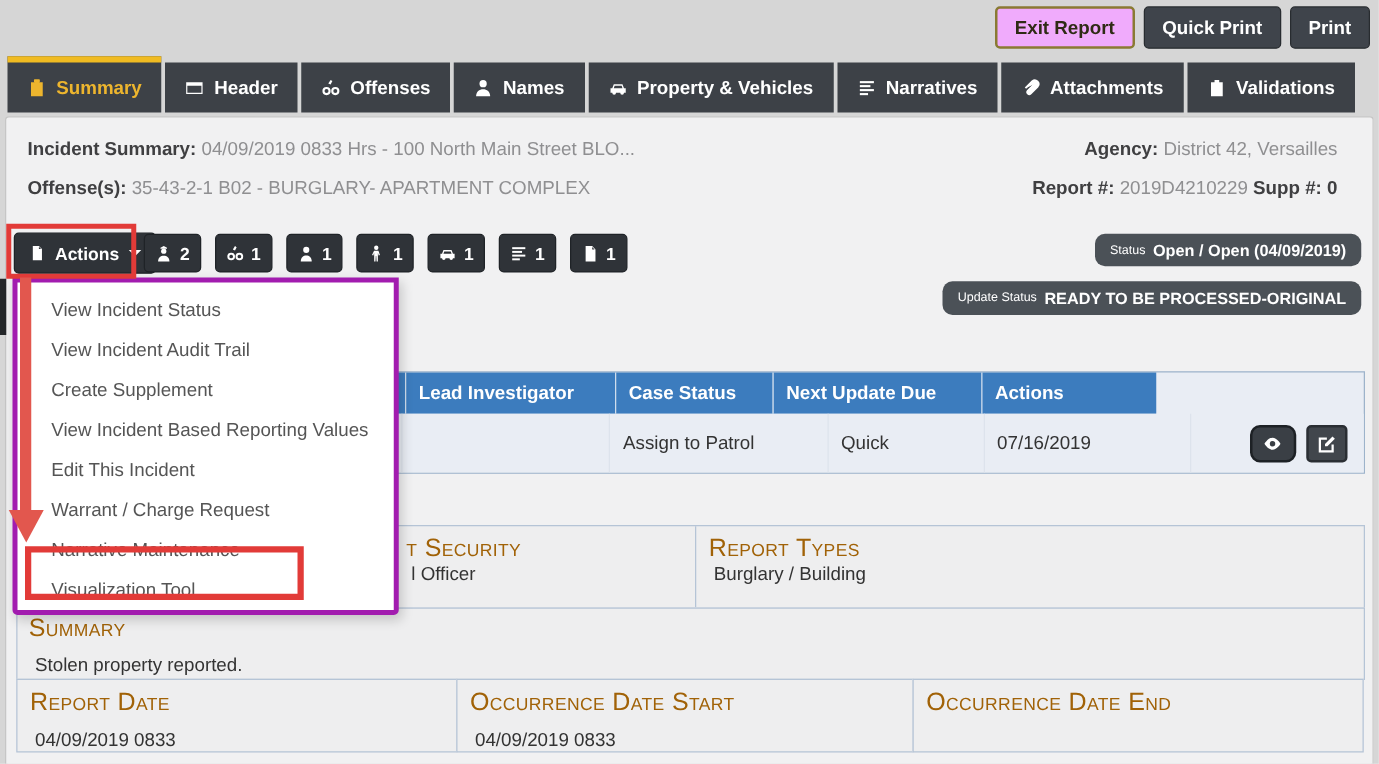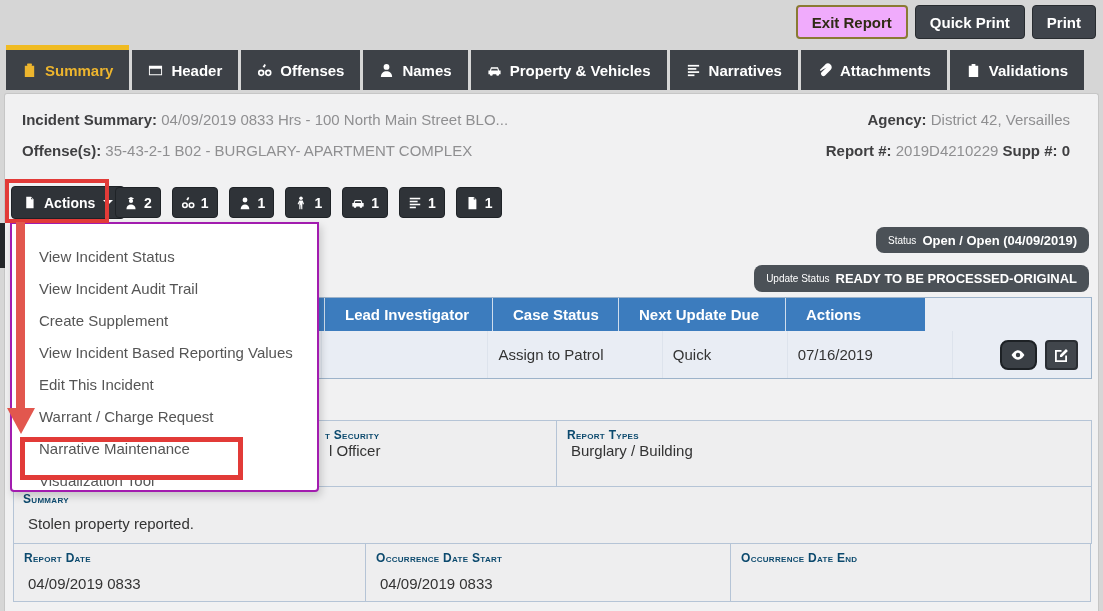--- a/index.html
+++ b/index.html
@@ -46,67 +46,67 @@
   .caret { width:0; height:0; border-left:5px solid transparent; border-right:5px solid transparent;
     border-top:5px solid #fff; }
   .count-row { position:absolute; left:110px; top:93px; display:flex; gap:11px; }
   .count-btn { min-width:38px; height:31px; background:#2f3338; border:1px solid #1f2327;
     border-radius:4px; color:#fff; font-weight:bold; font-size:14px;
     display:inline-flex; align-items:center; justify-content:center; gap:6px; padding:0 8px; cursor:pointer; }
   .count-btn svg { width:14px; height:14px; fill:#fff; }
 
   
   .badge { position:absolute; right:9px; background:#4b5157; border-radius:8px; color:#fff;
-    display:flex; align-items:center; gap:6px; padding:0 12px; white-space:nowrap;margin-top:40px; }
+    display:flex; align-items:center; gap:6px; padding:0 12px; white-space:nowrap; }
   .badge .lbl { font-size:10px; }
   .badge .val { font-size:13px; font-weight:bold; }
   .badge-status { top:93px; height:26px; }
   .badge-state  { top:131px; height:27px; }
 
   
   .case-table { position:absolute; left:8px; top:203px; width:1079px; border:1px solid #9db3ca; background:#e9edf4; }
   .trow { display:flex; }
   .th { background:#3c7cbe; color:#fff; font-weight:bold; font-size:15px; height:33px;
-    display:flex; align-items:center; padding-left:20px; border-left:1px solid #cfdded; }
+    display:flex; align-items:center; padding-left:10px; border-left:1px solid #cfdded; }
   .td { background:#e9edf4; color:#333; font-size:15px; height:47px;
     display:flex; align-items:center; padding-left:10px; border-left:1px solid #dde3ec; }
   .c0 { width:310px; border-left:none !important; }
   .c1 { width:168px; }
   .c2 { width:176px; }
   .c3 { width:126px; }
   .c4 { width:167px; }
   .c5 { width:140px; }
   .td.c5 { justify-content:flex-end; padding-right:13px; gap:8px; }
   .icon-btn { height:30px; display:inline-flex; align-items:center; justify-content:center; cursor:pointer; }
   .eye-btn  { width:37px; background:#3a3f45; border:2px solid #1d2125; border-radius:8px; }
   .edit-btn { width:33px; background:#41464c; border:2px solid #2a2e33; border-radius:4px; }
   .icon-btn svg { width:16px; height:16px; fill:#fff; }
 
   
-  .sec-label { font-variant:small-caps; font-weight:bold; font-size:12px; color:#0c4a6e; letter-spacing:.3px; }
+  .sec-label { font-variant:small-caps; font-weight:normal; font-size:20px; color:#a16207; letter-spacing:.3px; }
   .sec-value { font-size:15px; color:#333; }
   .sec-split { position:absolute; left:8px; top:326px; width:1079px; height:67px;
     background:#eeeeef; border:1px solid #b5c4d6; display:flex; }
   .sec-left  { width:543px; border-right:1px solid #b5c4d6; padding:7px 0 0 311px; }
   .sec-right { flex:1; padding:7px 0 0 10px; }
   .sec-left .sec-value, .sec-right .sec-value { padding-left:4px; }
   .sec-summary { position:absolute; left:8px; top:392px; width:1079px; height:58px;
     background:#eeeeef; border:1px solid #b5c4d6; padding:5px 0 0 9px; }
   .sec-summary .sec-value { margin-top:9px; padding-left:5px; }
   .date-row { position:absolute; left:8px; top:449px; display:flex; }
   .date-box { height:59px; background:#eeeeef; border:1px solid #b5c4d6; padding:7px 0 0 10px; }
   .db0 { width:353px; }
   .db1 { width:366px; margin-left:-1px; }
   .db2 { width:361px; margin-left:-1px; }
   .date-box .sec-value { margin-top:10px; padding-left:4px; }
 
   
   .dropdown { position:absolute; left:5px; top:128px; width:309px; height:270px;
-    background:#ffffff; border:2px solid #a21caf; border-radius:0 0 4px 4px;
-    box-shadow:2px 4px 9px rgba(0,0,0,.18); z-index:20; padding-top:17px; }
+    background:#ffffff; border:4px solid #a21caf; border-radius:0 0 4px 4px;
+    box-shadow:2px 4px 9px rgba(0,0,0,.18); z-index:20; padding-top:7px; }
   .menu-item { height:32px; line-height:32px; padding-left:27px; font-size:15px; color:#555; cursor:pointer; white-space:nowrap; }
 
   
   .hidden-sliver { position:absolute; left:0; top:223px; width:5px; height:45px; background:#24272a; z-index:19; }
   .anno { position:absolute; z-index:40; pointer-events:none; }
   .actions-box { left:5px; top:179px; width:104px; height:44px; border:4px solid #e23b38; }
   .arrow-shaft { left:16px; top:222px; width:9px; height:187px; background:#e2574e; }
   .arrow-head  { left:7px; top:408px; width:0; height:0;
     border-left:14px solid transparent; border-right:14px solid transparent; border-top:26px solid #e2574e; }
   .viz-box { left:20px; top:437px; width:223px; height:43px; border:5px solid #e23b38; }

